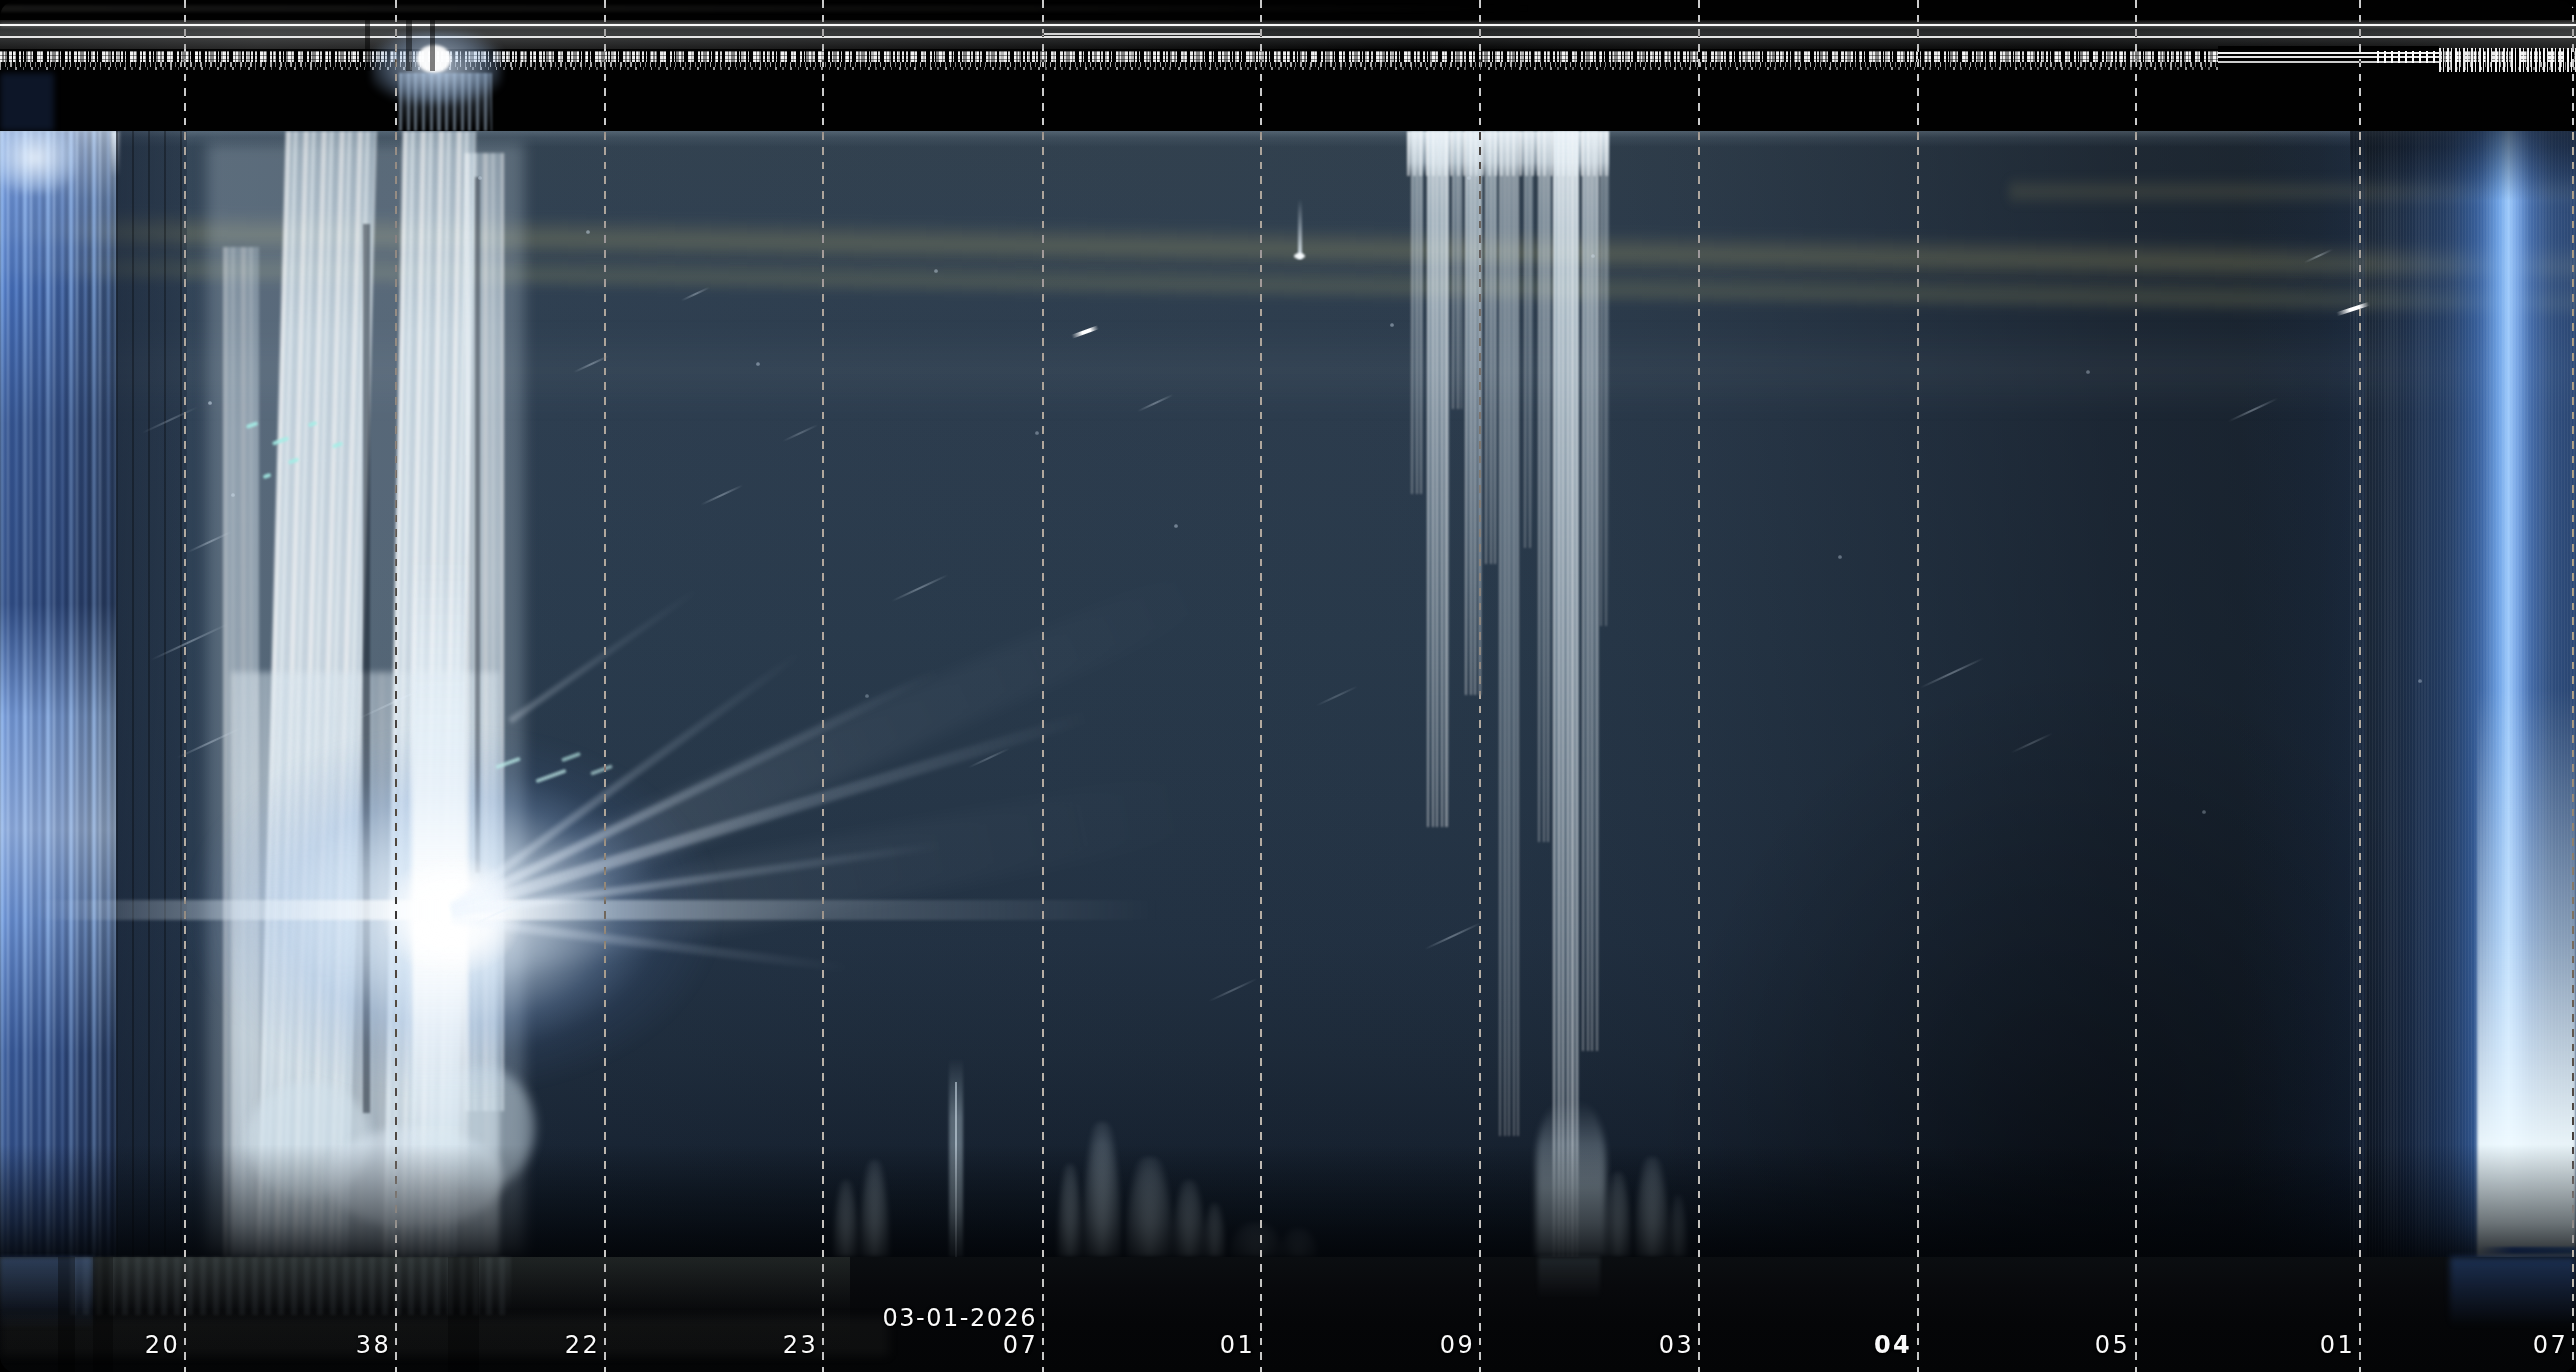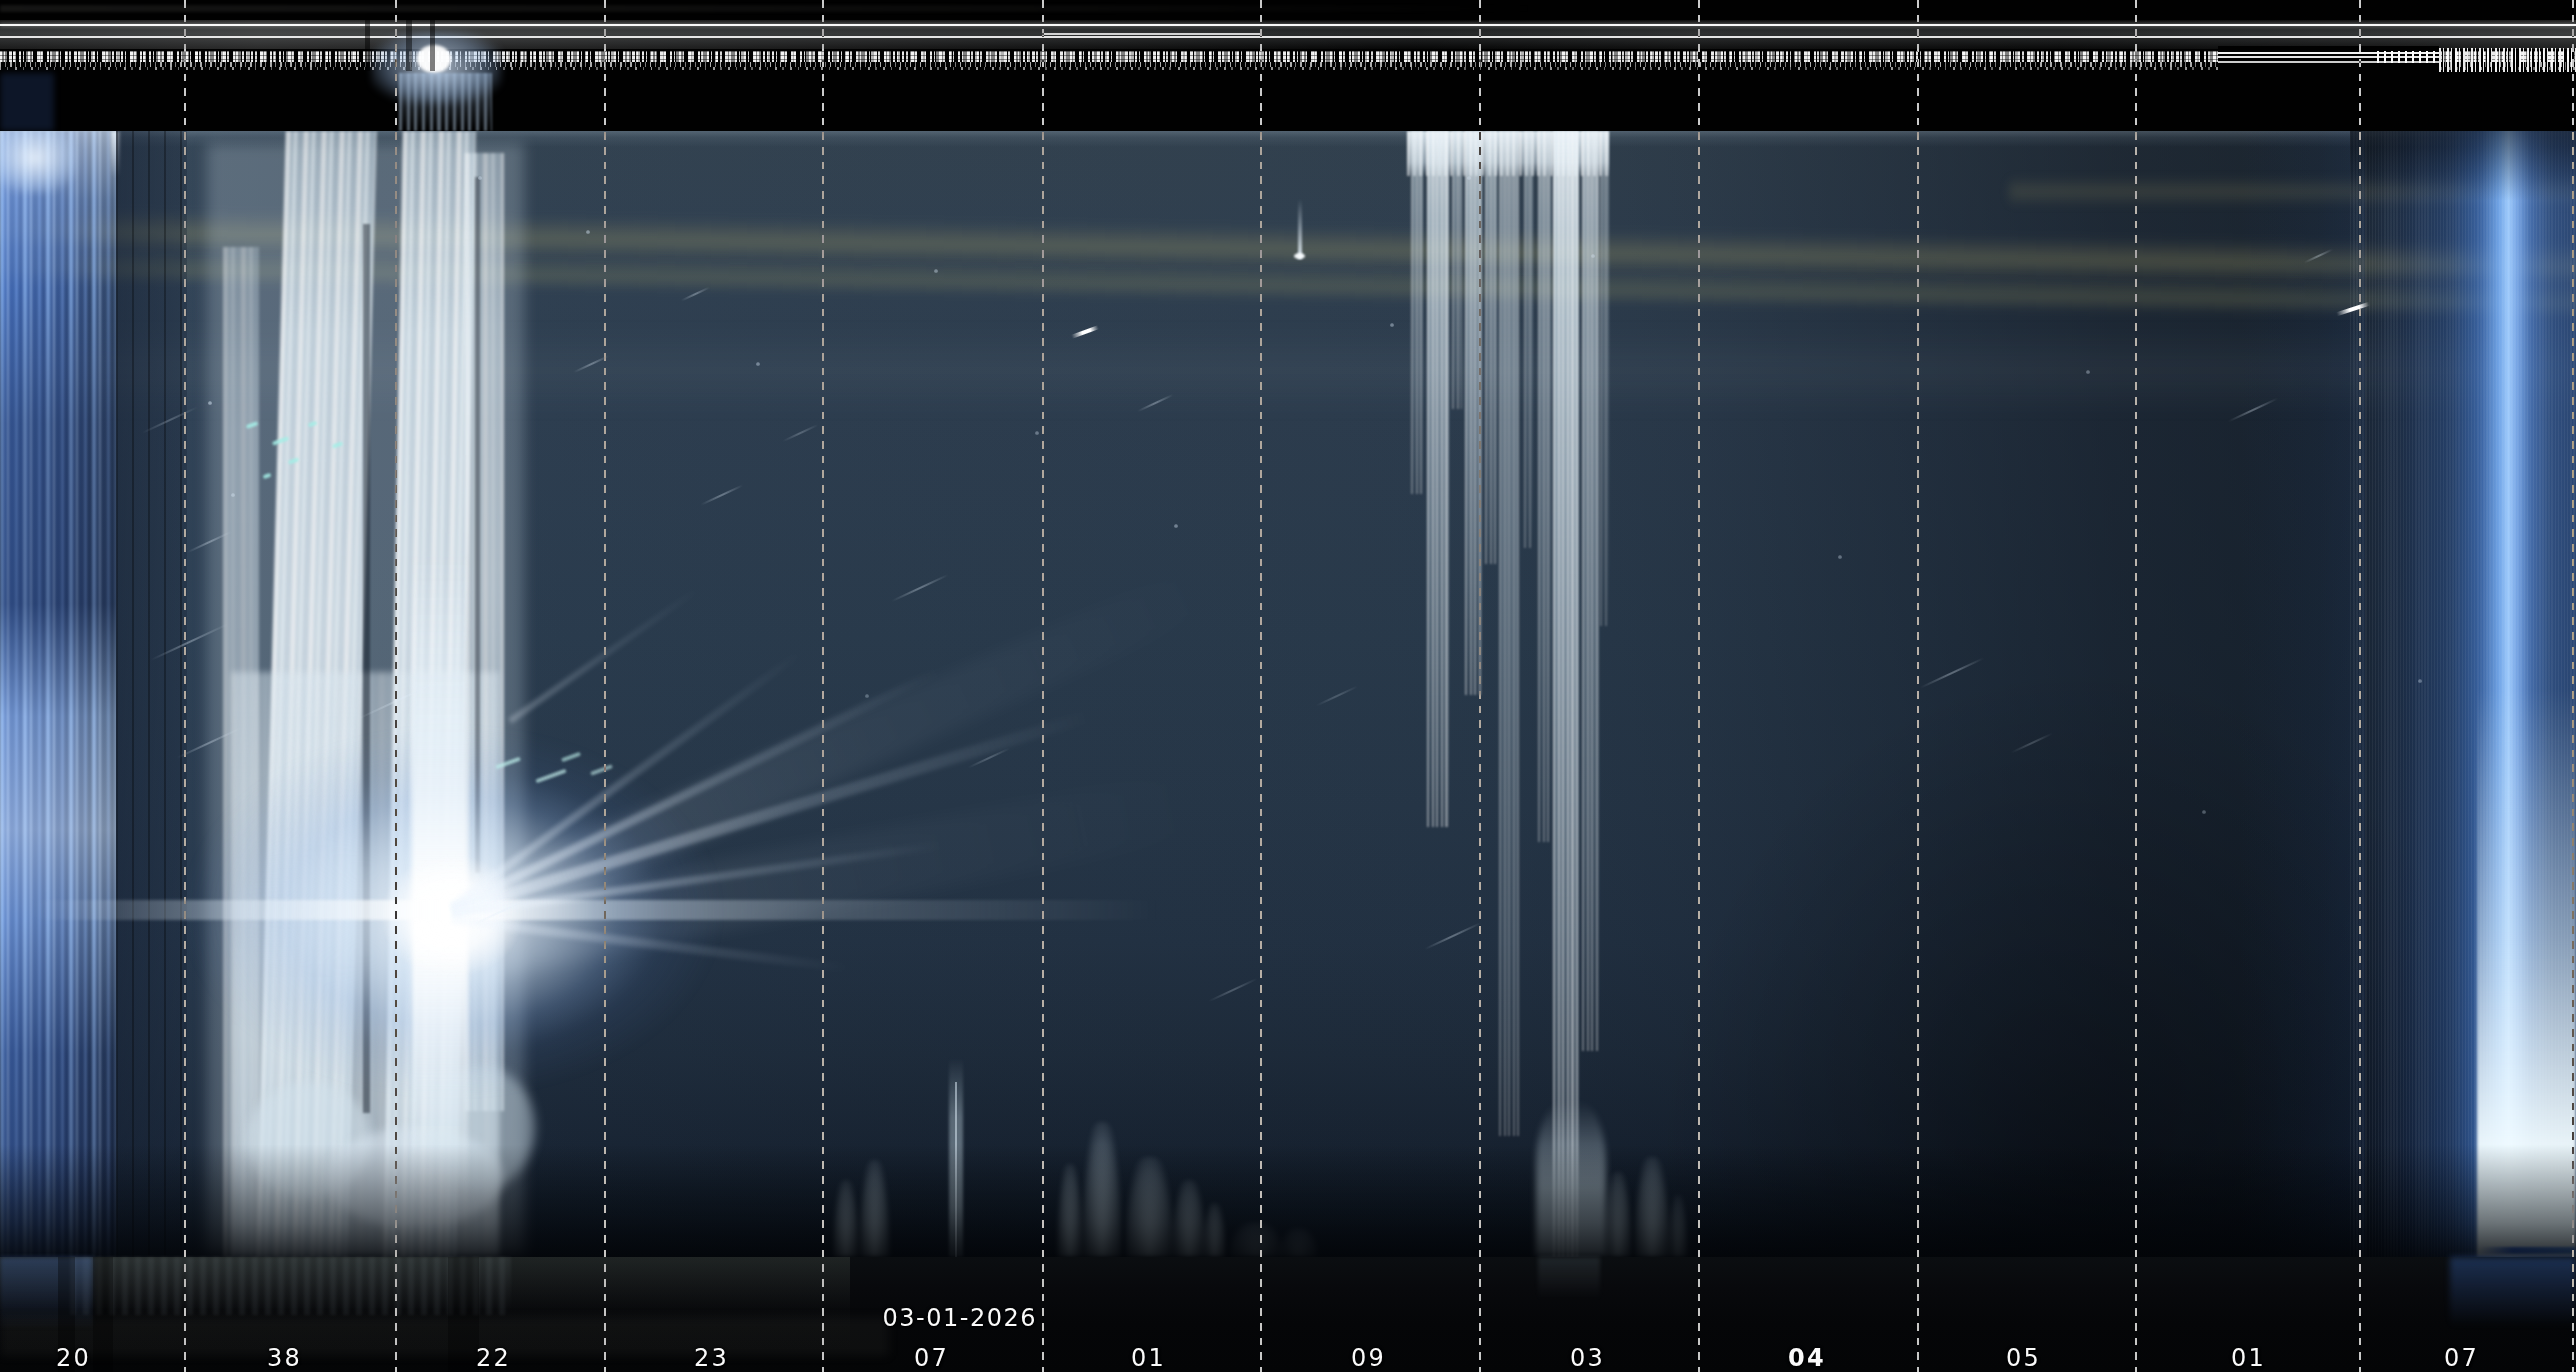--- a/index.html
+++ b/index.html
@@ -1,17 +1,17 @@
 <!DOCTYPE html>
 <html style="font-size:12.4px"><head>
 <meta charset="utf-8">
 <style>
   html,body{margin:0;padding:0;background:#000;}
   .stage{position:relative;width:2576px;height:1373px;overflow:hidden;background:#000;
-         font-family:"DejaVu Sans","Liberation Sans",sans-serif;}
+         font-family:"DejaVu Sans","Liberation Sans",sans-serif;border-radius:17px;}
   .f{position:absolute;}
   
   .kbody{position:absolute;left:0;top:131px;width:2576px;height:1126px;overflow:hidden;
     background:
       linear-gradient(90deg,
         rgba(96,128,168,.20) 0%,rgba(76,106,144,.15) 6%,rgba(60,86,118,.12) 12%,
         rgba(48,70,98,.09) 22%,rgba(40,58,82,.06) 34%,rgba(30,44,64,.05) 48%,
         rgba(24,36,54,.07) 58%,rgba(14,22,36,.16) 66%,rgba(9,15,26,.30) 74%,
         rgba(6,10,18,.44) 82%,rgba(4,8,14,.50) 90%,rgba(8,16,30,.38) 97%,rgba(10,20,36,.26) 100%),
       linear-gradient(180deg,
@@ -38,21 +38,21 @@
   .ray{position:absolute;left:452px;transform-origin:0 50%;filter:blur(2.3px);
     background:linear-gradient(90deg,rgba(238,246,255,.55),rgba(222,236,250,.2) 55%,rgba(222,236,250,0));}
   .glint{position:absolute;height:3.9px;border-radius:2.3px;filter:blur(0.9px);transform:rotate(-20deg);
     background:rgba(165,238,230,.85);}
   
   .topband{position:absolute;left:0;top:0;width:2576px;height:131px;background:#010101;overflow:hidden;}
   .grow{position:absolute;left:0;width:2576px;}
   
   .botband{position:absolute;left:0;top:1257px;width:2576px;height:115px;overflow:visible;
     background:linear-gradient(180deg,#0b0e11 0%,#08090c 28%,#050608 58%,#040506 100%);}
-  .hour-label{position:absolute;top:88px;width:124px;font-size:24px;line-height:26px;
+  .hour-label{position:absolute;top:75px;width:124px;text-align:right;font-size:24px;line-height:26px;
     letter-spacing:2.3px;color:#fafafa;text-shadow:0 0 1.5px #000,0 0 3.1px #000,0.8px 0.8px 1.5px #000;}
   .date-label{position:absolute;top:48px;left:0;width:1037px;text-align:right;font-size:24px;line-height:26px;
     letter-spacing:1.5px;color:#fafafa;text-shadow:0 0 1.5px #000,0 0 3.1px #000,0.8px 0.8px 1.5px #000;}
   
   #gridlines{position:absolute;inset:0;pointer-events:none;}
   .gridline{position:absolute;top:0;height:1373px;width:1.5px;mix-blend-mode:difference;opacity:.8;
     background:repeating-linear-gradient(180deg,#fff 0 7.7px,rgba(255,255,255,0) 7.7px 14.7px);}
 </style>
 </head>
 <body>

